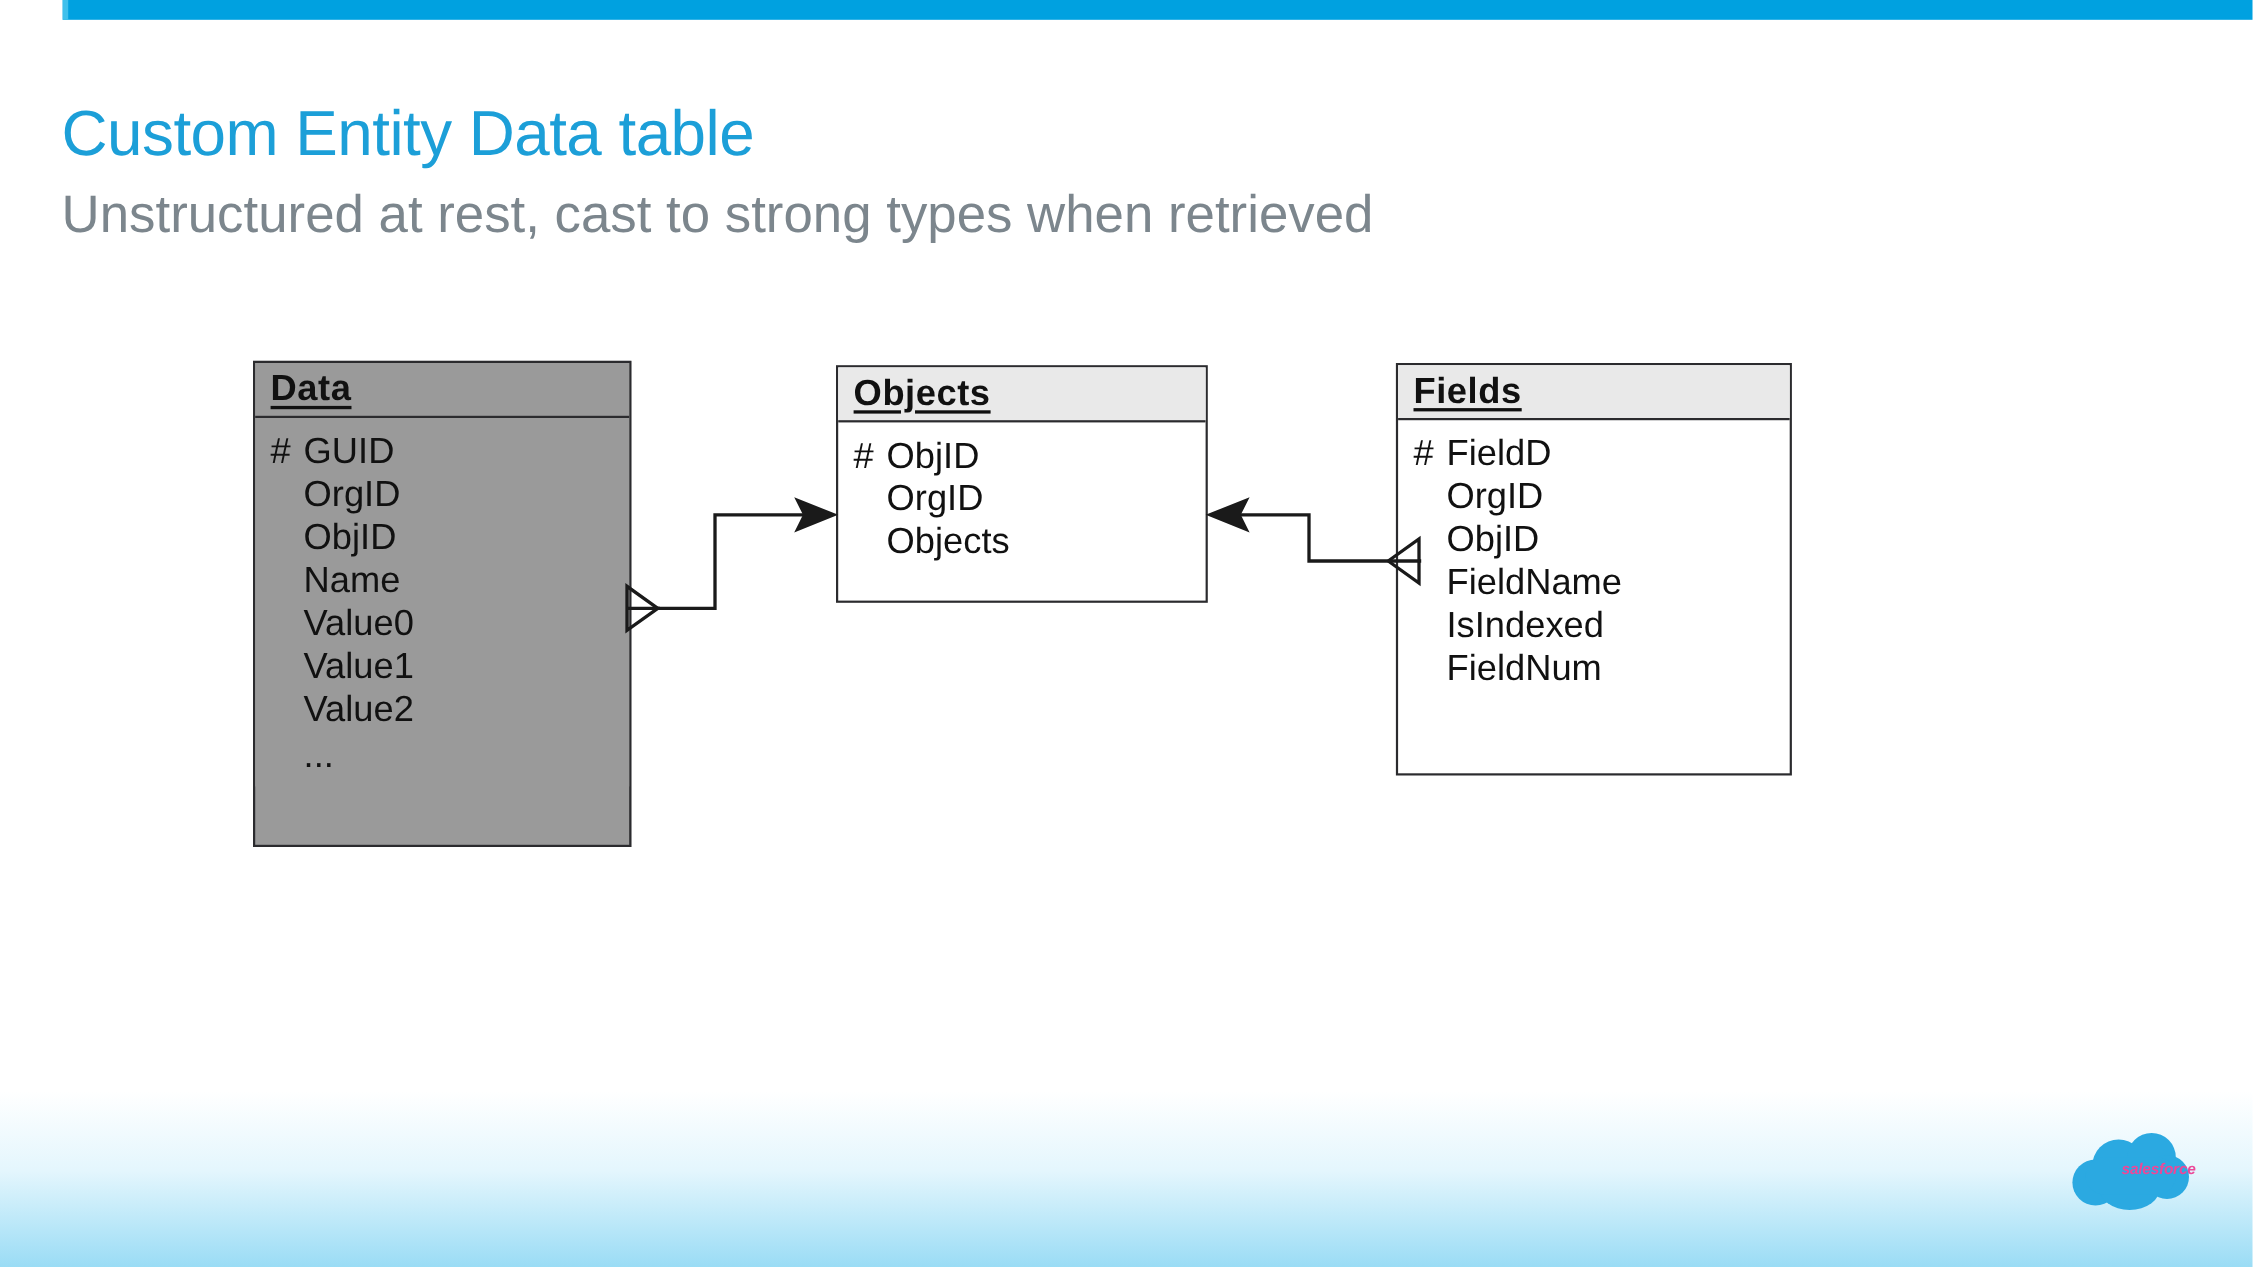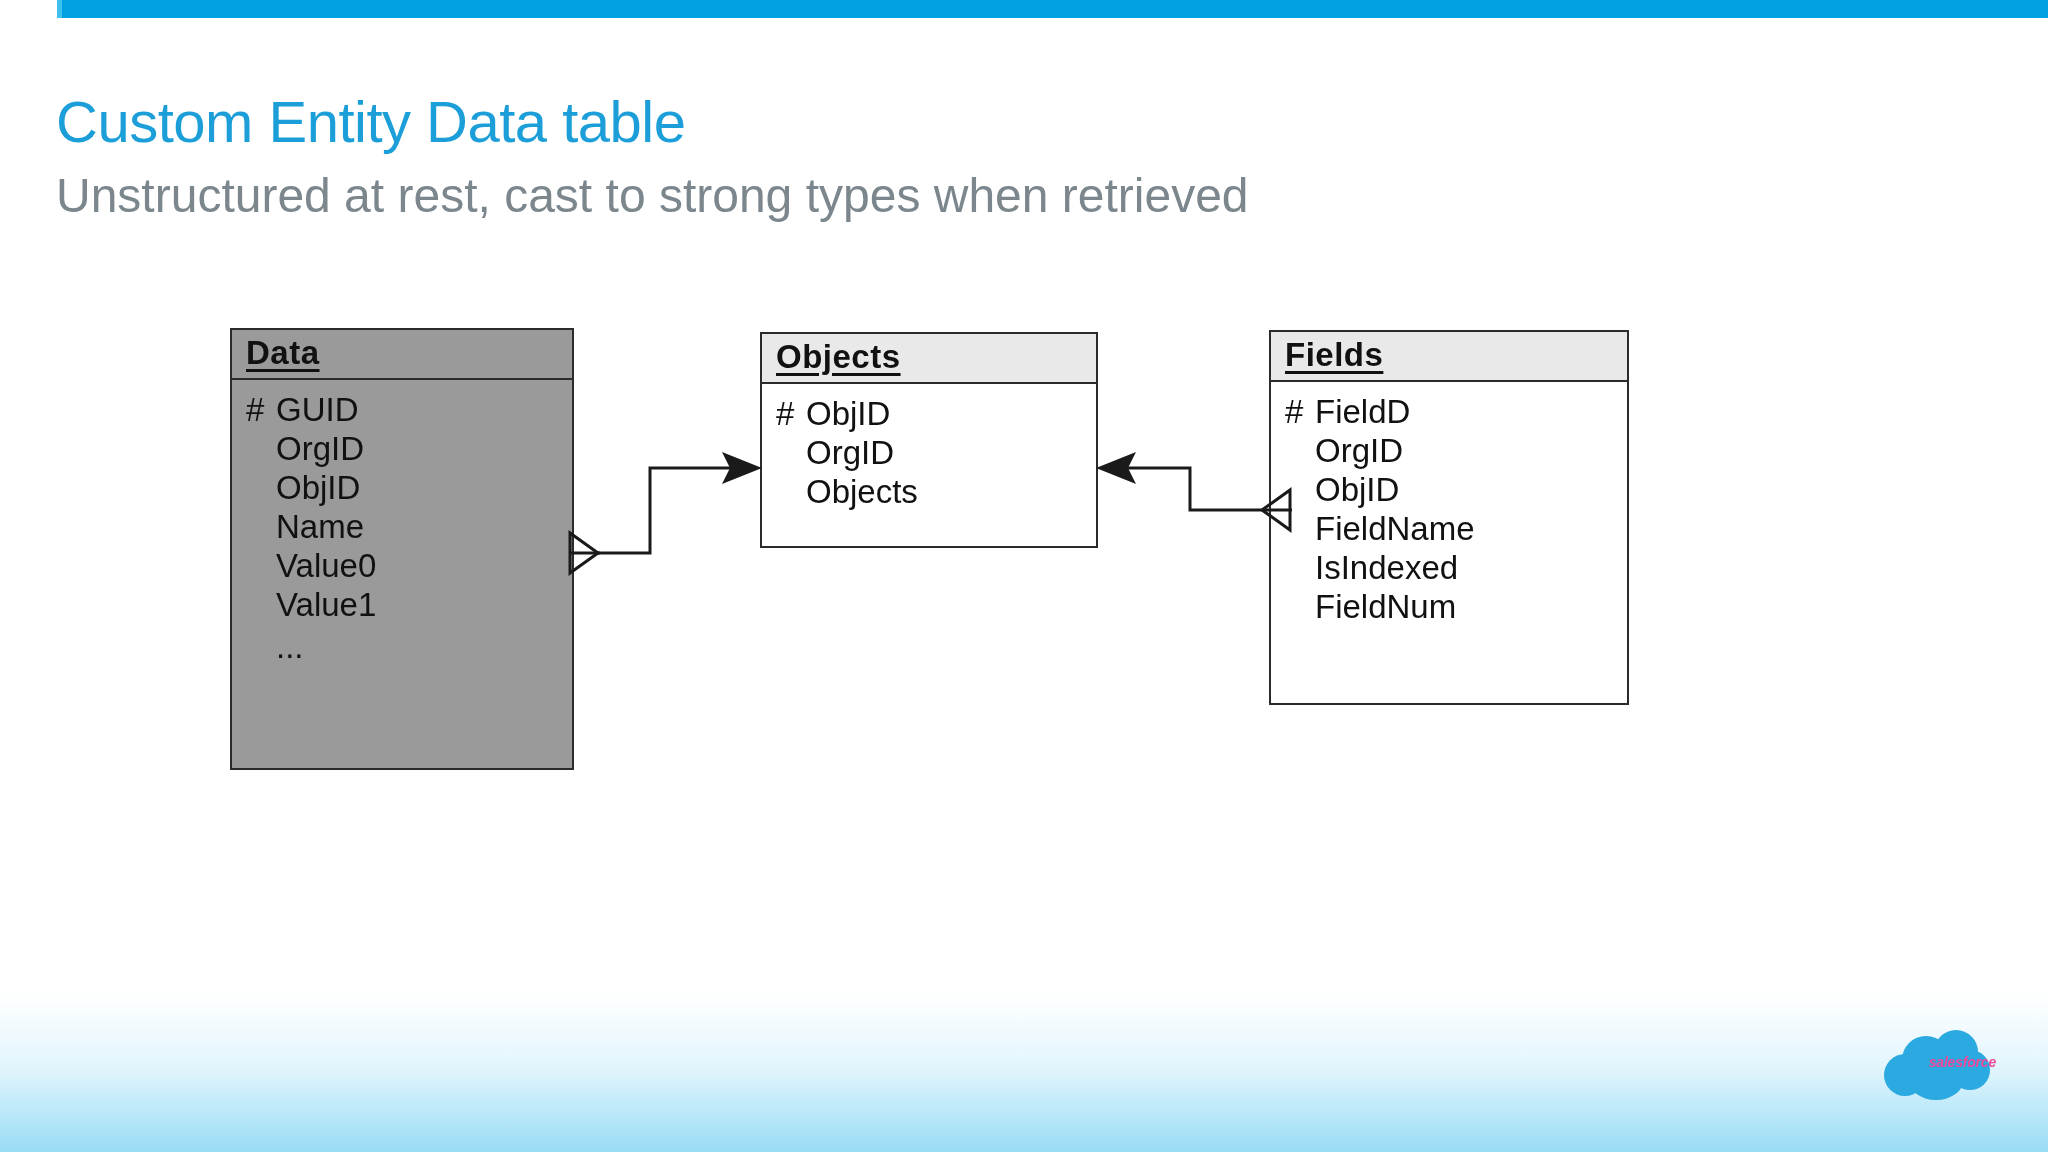--- a/index.html
+++ b/index.html
@@ -214,20 +214,24 @@
           <span class="nm">Name</span>
         </div>
         <div class="row">
           <span class="pk"></span>
           <span class="nm">Value0</span>
         </div>
         <div class="row">
           <span class="pk"></span>
           <span class="nm">Value1</span>
         </div>
+        <div class="row">
+          <span class="pk"></span>
+          <span class="nm">Value2</span>
+        </div>
         <div class="row ellipsis">
           <span class="pk"></span>
           <span class="nm">...</span>
         </div>
       </div>
     </div>
 
     <div class="erbox" id="box-objects">
       <div class="hdr">
         <span>Objects</span>

